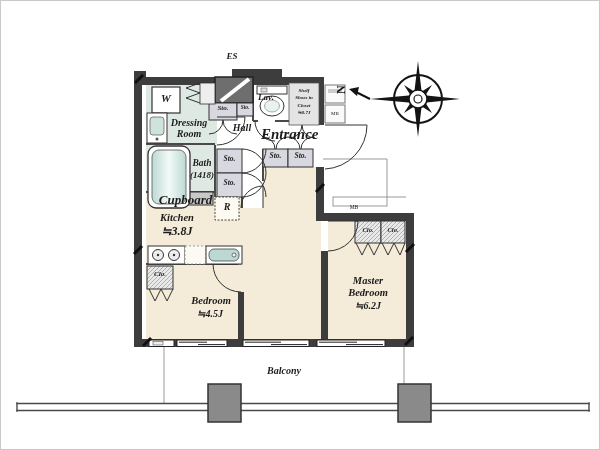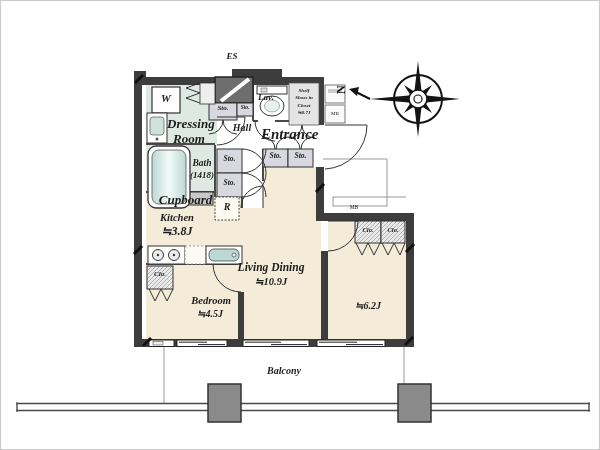--- a/index.html
+++ b/index.html
@@ -206,21 +206,21 @@
       <line x1="405" y1="251" x2="413" y2="243"></line>
       <line x1="404" y1="344" x2="412" y2="336"></line>
       <line x1="142" y1="345" x2="150" y2="337"></line>
     </g>
   </svg>
 
 
   <div class="lbl" style="left:219px;top:50px;width:24px;font-size:9px;">ES</div>
 
   <div class="lbl" style="left:151px;top:91px;width:28px;font-size:11px;">W</div>
-  <div class="lbl" style="left:166px;top:116px;width:44px;font-size:13px;">Dressing Room</div>
+  <div class="lbl" style="left:166px;top:116px;width:44px;font-size:10px;">Dressing Room</div>
   <div class="lbl" style="left:251px;top:91px;width:28px;font-size:9px;">Lav.</div>
   <div class="lbl" style="left:220px;top:121px;width:42px;font-size:10px;">Hall</div>
   <div class="lbl" style="left:260px;top:125px;width:54px;font-size:15px;">Entrance</div>
 
   <div class="lbl tiny-lines" style="left:288px;top:86px;width:30px;font-size:5px;">
     <div>Shelf</div>
     <div>Shoes in</div>
     <div>Closet</div>
     <div>≒0.7J</div>
   </div>
@@ -234,23 +234,22 @@
 
   <div class="lbl" style="left:186px;top:157px;width:30px;font-size:9.5px;">Bath</div>
   <div class="lbl" style="left:181px;top:169px;width:40px;font-size:9px;">(1418)</div>
 
   <div class="lbl" style="left:157px;top:192px;width:55px;font-size:13px;">Cupboard</div>
   <div class="lbl" style="left:214px;top:200px;width:24px;font-size:10px;">R</div>
 
   <div class="lbl" style="left:145px;top:211px;width:62px;font-size:10.5px;">Kitchen</div>
   <div class="lbl" style="left:145px;top:224px;width:62px;font-size:12px;">≒3.8J</div>
 
-  <div class="lbl" style="left:210px;top:260px;width:120px;font-size:11.5px;">Living Dining</div>
-  <div class="lbl" style="left:210px;top:275px;width:120px;font-size:10.5px;">≒10.9J</div>
-
+
+  <div class="lbl" style="left:335px;top:274px;width:64px;font-size:10.5px;">Master Bedroom</div>
   <div class="lbl" style="left:335px;top:299px;width:64px;font-size:10px;">≒6.2J</div>
 
   <div class="lbl" style="left:158px;top:294px;width:72px;font-size:10.5px;text-align:right;">Bedroom</div>
   <div class="lbl" style="left:173px;top:307px;width:72px;font-size:10px;">≒4.5J</div>
 
   <div class="lbl" style="left:146px;top:270px;width:26px;font-size:7px;">Clo.</div>
   <div class="lbl" style="left:354px;top:225px;width:26px;font-size:6.5px;">Clo.</div>
   <div class="lbl" style="left:380px;top:225px;width:24px;font-size:6.5px;">Clo.</div>
 
   <div class="lbl" style="left:338px;top:203px;width:30px;font-size:5.5px;font-style:normal;font-weight:400;">MB</div>

